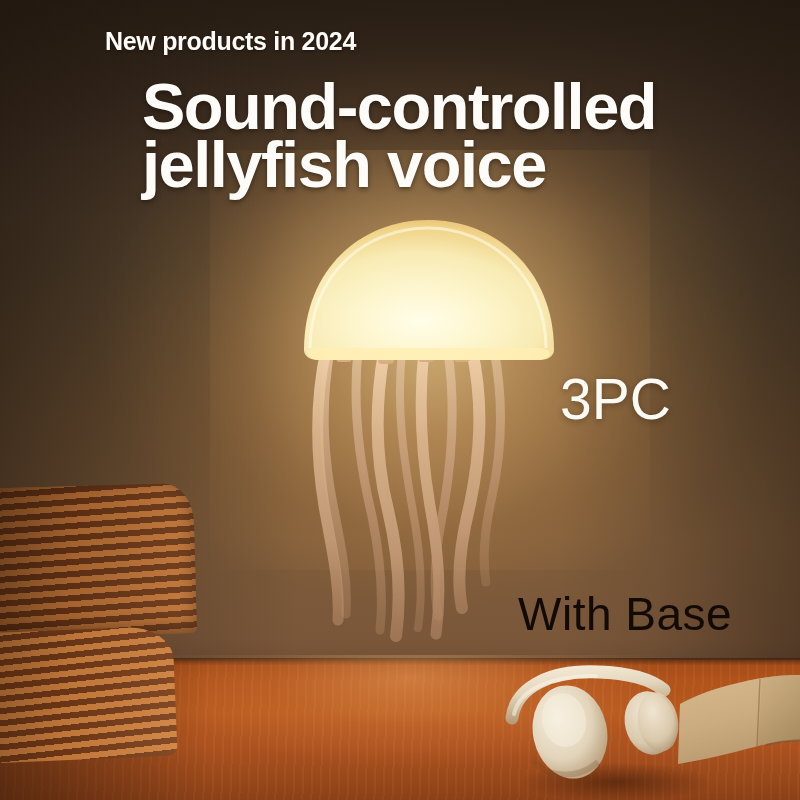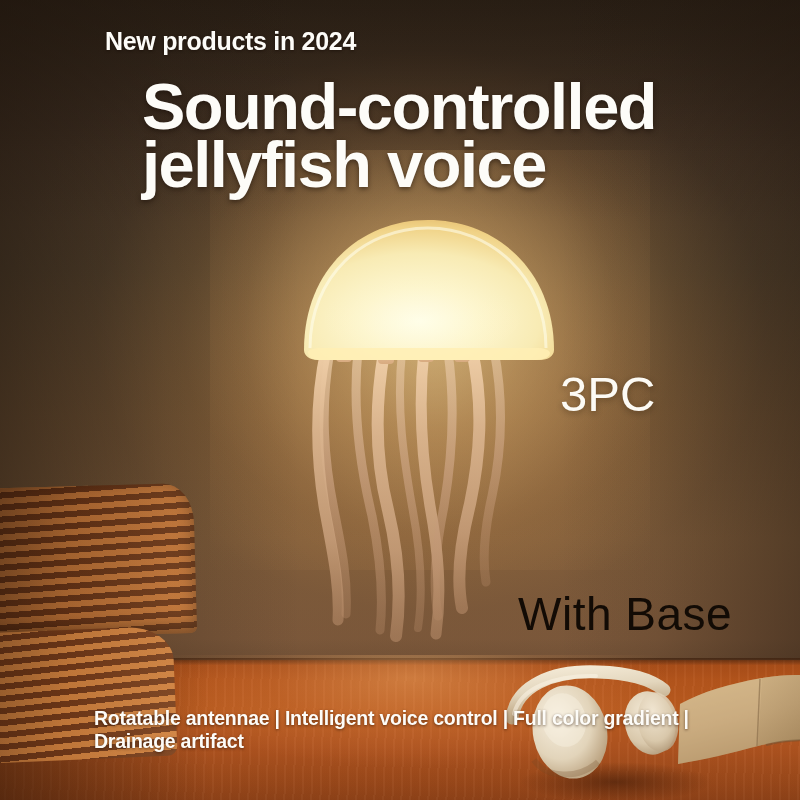--- a/index.html
+++ b/index.html
@@ -189,21 +189,21 @@
     font-weight: bold;
     color: #fdfcf8;
     line-height: 58px;
     letter-spacing: -1.5px;
     text-shadow: 0 2px 5px rgba(20,10,4,0.5);
   }
   .t-h1 span { display: block; }
   .t-qty {
     position: absolute;
     left: 560px; top: 366px;
-    font-size: 49px;
+    font-size: 57px;
     font-weight: 300;
     color: #fcfaf4;
     letter-spacing: 0px;
     text-shadow: 0 2px 6px rgba(30,16,6,0.35);
   }
   .t-base {
     position: absolute;
     left: 518px; top: 587px;
     font-size: 46px;
     font-weight: 400;
@@ -363,15 +363,14 @@
 
   <div class="t-kicker">New products in 2024</div>
 
   <div class="t-h1">
     <span>Sound-controlled</span>
     <span>jellyfish voice</span>
   </div>
 
   <div class="t-qty">3PC</div>
   <div class="t-base">With Base</div>
-  <div class="t-features">Rotatable antennae | Intelligent voice control | Full color gradient | Drainage artifact</div>
 
 </div>
 
 </body></html>

